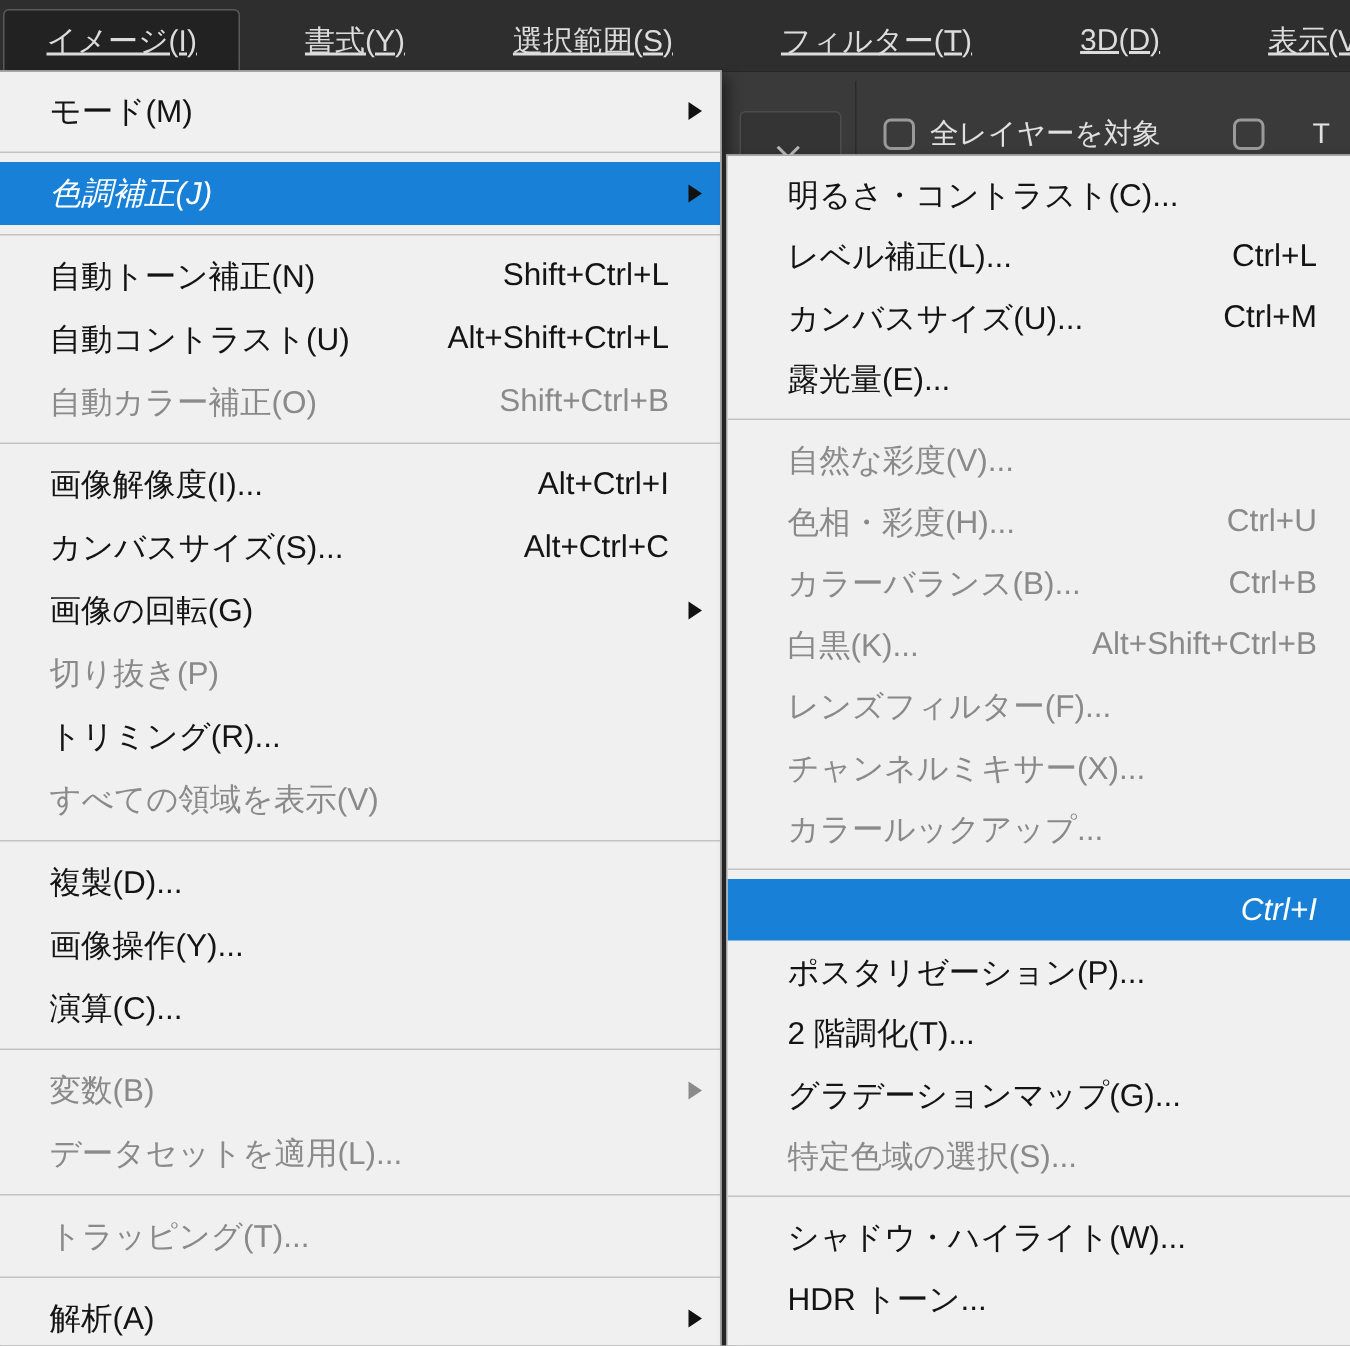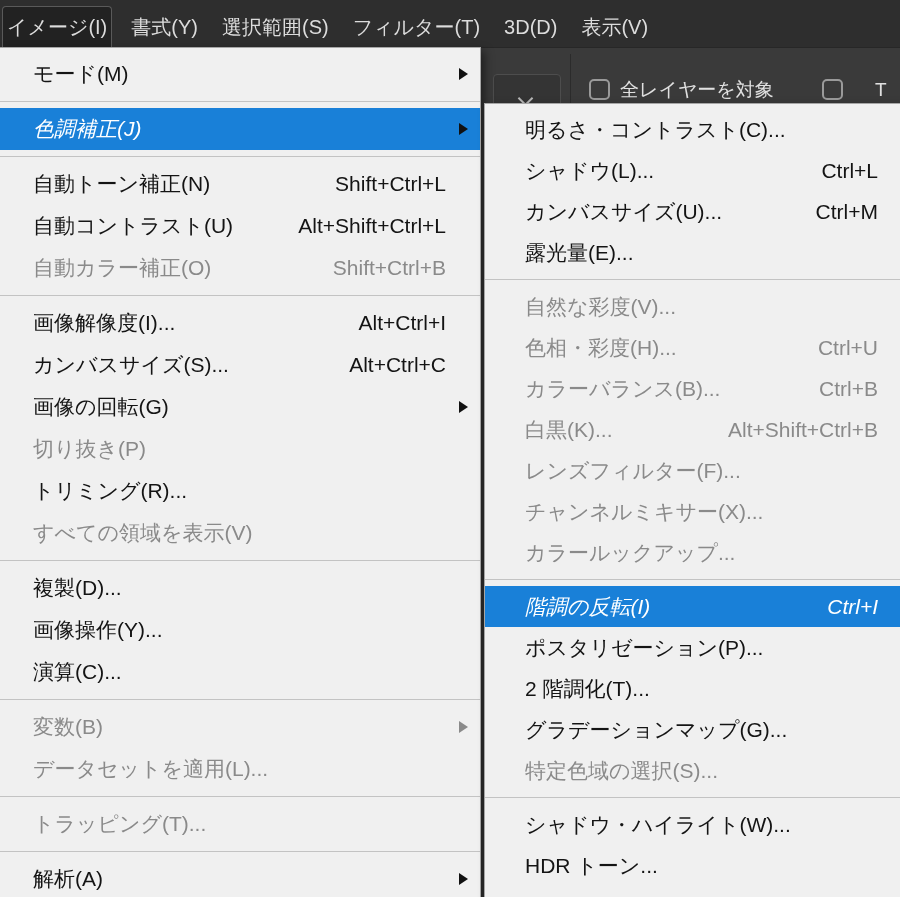--- a/index.html
+++ b/index.html
@@ -9,22 +9,22 @@
   #screen { position:relative; width:900px; height:897px; background:#3a3a3a; overflow:hidden; }
 
   
   #menubar {
     position:absolute; top:0; left:0; width:900px; height:47px;
     background:#2e2e2e; display:flex; align-items:flex-end;
     color:#dcdcdc; font-size:20px; white-space:nowrap; z-index:1;
   }
   .mb-item {
     height:41px; margin-top:6px; display:flex; align-items:center;
-    padding:0 4px; margin-right:14px; border-radius:4px 4px 0 0;
-    border:1px solid transparent; border-bottom:none;
+    padding:0 28px; margin-right:14px; border-radius:4px 4px 0 0;
+    border:1px solid transparent; border-bottom:none;text-decoration:underline;
   }
   .mb-item:first-child { margin-left:2px; }
   .mb-item.active { background:#222222; border-color:#5a5a5a; }
 
   
   #options-bar {
     position:absolute; top:47px; left:0; width:900px; height:70px;
     background:#3a3a3a; border-top:1px solid #272727; z-index:2;
     color:#e0e0e0; font-size:19px;
   }
@@ -195,21 +195,21 @@
           <span class="tri"></span>
         </span>
       </div>
     </div>
 
   <div id="adjustments-menu" class="menu-panel">
       <div class="menu-row">
         <span class="label">明るさ・コントラスト(C)...</span>
       </div>
       <div class="menu-row">
-        <span class="label">シャドウ(L)...</span>
+        <span class="label">レベル補正(L)...</span>
         <span class="shortcut">Ctrl+L</span>
       </div>
       <div class="menu-row">
         <span class="label">カンバスサイズ(U)...</span>
         <span class="shortcut">Ctrl+M</span>
       </div>
       <div class="menu-row">
         <span class="label">露光量(E)...</span>
       </div>
       <div class="separator"></div>
@@ -232,21 +232,20 @@
         <span class="label">レンズフィルター(F)...</span>
       </div>
       <div class="menu-row disabled">
         <span class="label">チャンネルミキサー(X)...</span>
       </div>
       <div class="menu-row disabled">
         <span class="label">カラールックアップ...</span>
       </div>
       <div class="separator"></div>
       <div class="menu-row highlight">
-        <span class="label">階調の反転(I)</span>
         <span class="shortcut">Ctrl+I</span>
       </div>
       <div class="menu-row">
         <span class="label">ポスタリゼーション(P)...</span>
       </div>
       <div class="menu-row">
         <span class="label">2 階調化(T)...</span>
       </div>
       <div class="menu-row">
         <span class="label">グラデーションマップ(G)...</span>

